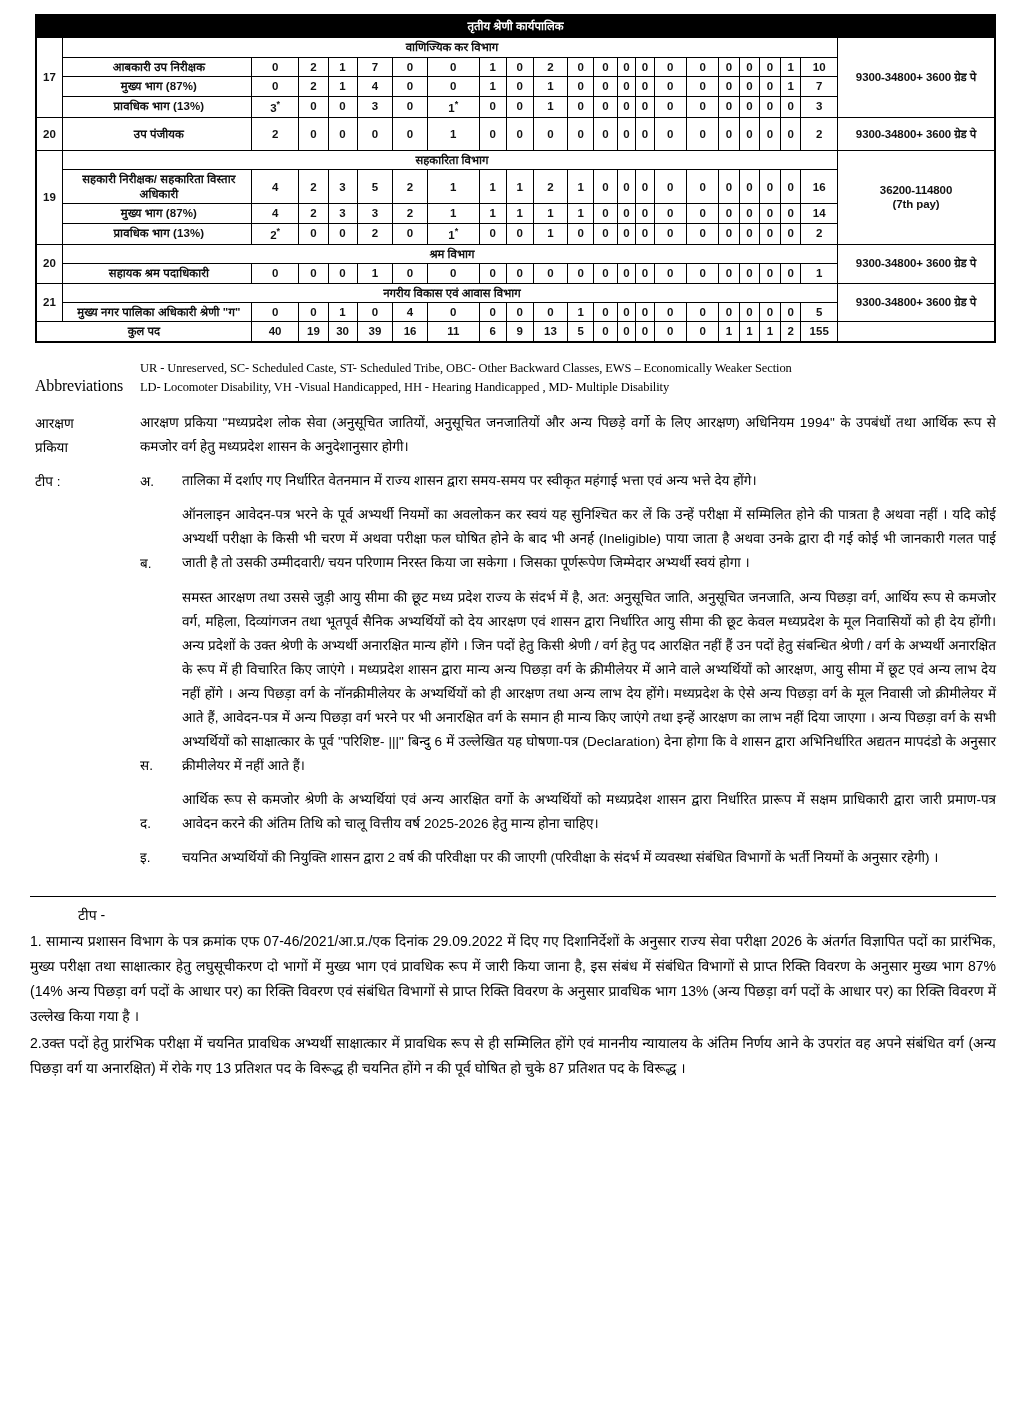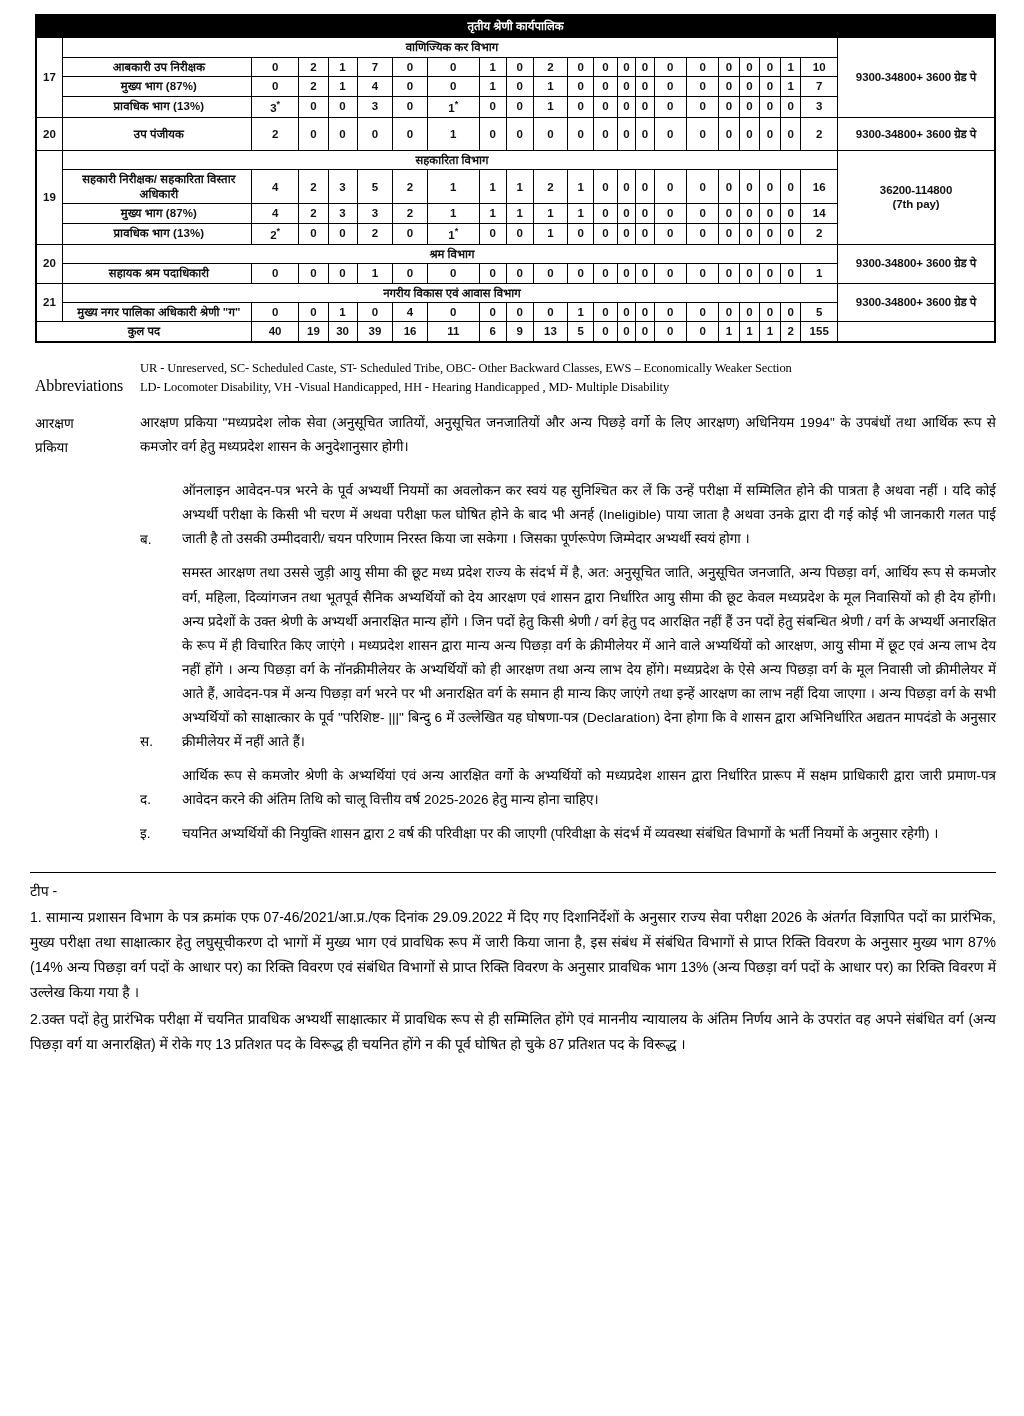--- a/index.html
+++ b/index.html
@@ -150,20 +150,21 @@
     border-top: 1.6px solid #000;
   }
   .footer-note {
     margin: 7px 28px 0 30px;
     font-family: "Liberation Sans", "DejaVu Sans", sans-serif;
   }
   .footer-note .tip {
     font-size: 14px;
     line-height: 1.7;
     margin-bottom: 2px;
+    margin-left: 48px;
   }
   .footer-note p {
     margin: 0 0 2px 0;
     font-size: 14px;
     line-height: 1.78;
     text-align: justify;
     text-justify: inter-word;
   }
 </style>
 </head>
@@ -485,20 +486,25 @@
     <div class="lead-label">
       <span>आरक्षण</span>
       <span>प्रकिया</span>
     </div>
     <div class="para">आरक्षण प्रकिया "मध्यप्रदेश लोक सेवा (अनुसूचित जातियों, अनुसूचित जनजातियों और अन्य पिछड़े वर्गो के लिए आरक्षण) अधिनियम 1994" के उपबंधों तथा आर्थिक रूप से कमजोर वर्ग हेतु मध्यप्रदेश शासन के अनुदेशानुसार होगी।</div>
   </div>
 
   <div class="gap-sm"></div>
 
   <div id="tip-container">
+      <div class="row-block">
+        <div class="lead-label">टीप :</div>
+        <div class="marker">अ.</div>
+        <div class="para">तालिका में दर्शाए गए निर्धारित वेतनमान में राज्य शासन द्वारा समय-समय पर स्वीकृत महंगाई भत्ता एवं अन्य भत्ते देय होंगे।</div>
+      </div>
       <div class="gap-sm"></div>
       <div class="row-block">
         <div class="lead-label"></div>
         <div class="marker">ब.</div>
         <div class="para">ऑनलाइन आवेदन-पत्र भरने के पूर्व अभ्यर्थी नियमों का अवलोकन कर स्वयं यह सुनिश्चित कर लें कि उन्हें परीक्षा में सम्मिलित होने की पात्रता है अथवा नहीं । यदि कोई अभ्यर्थी परीक्षा के किसी भी चरण में अथवा परीक्षा फल घोषित होने के बाद भी अनर्ह (Ineligible) पाया जाता है अथवा उनके द्वारा दी गई कोई भी जानकारी गलत पाई जाती है तो उसकी उम्मीदवारी/ चयन परिणाम निरस्त किया जा सकेगा । जिसका पूर्णरूपेण जिम्मेदार अभ्यर्थी स्वयं होगा ।</div>
       </div>
       <div class="gap-sm"></div>
       <div class="row-block">
         <div class="lead-label"></div>
         <div class="marker">स.</div>

